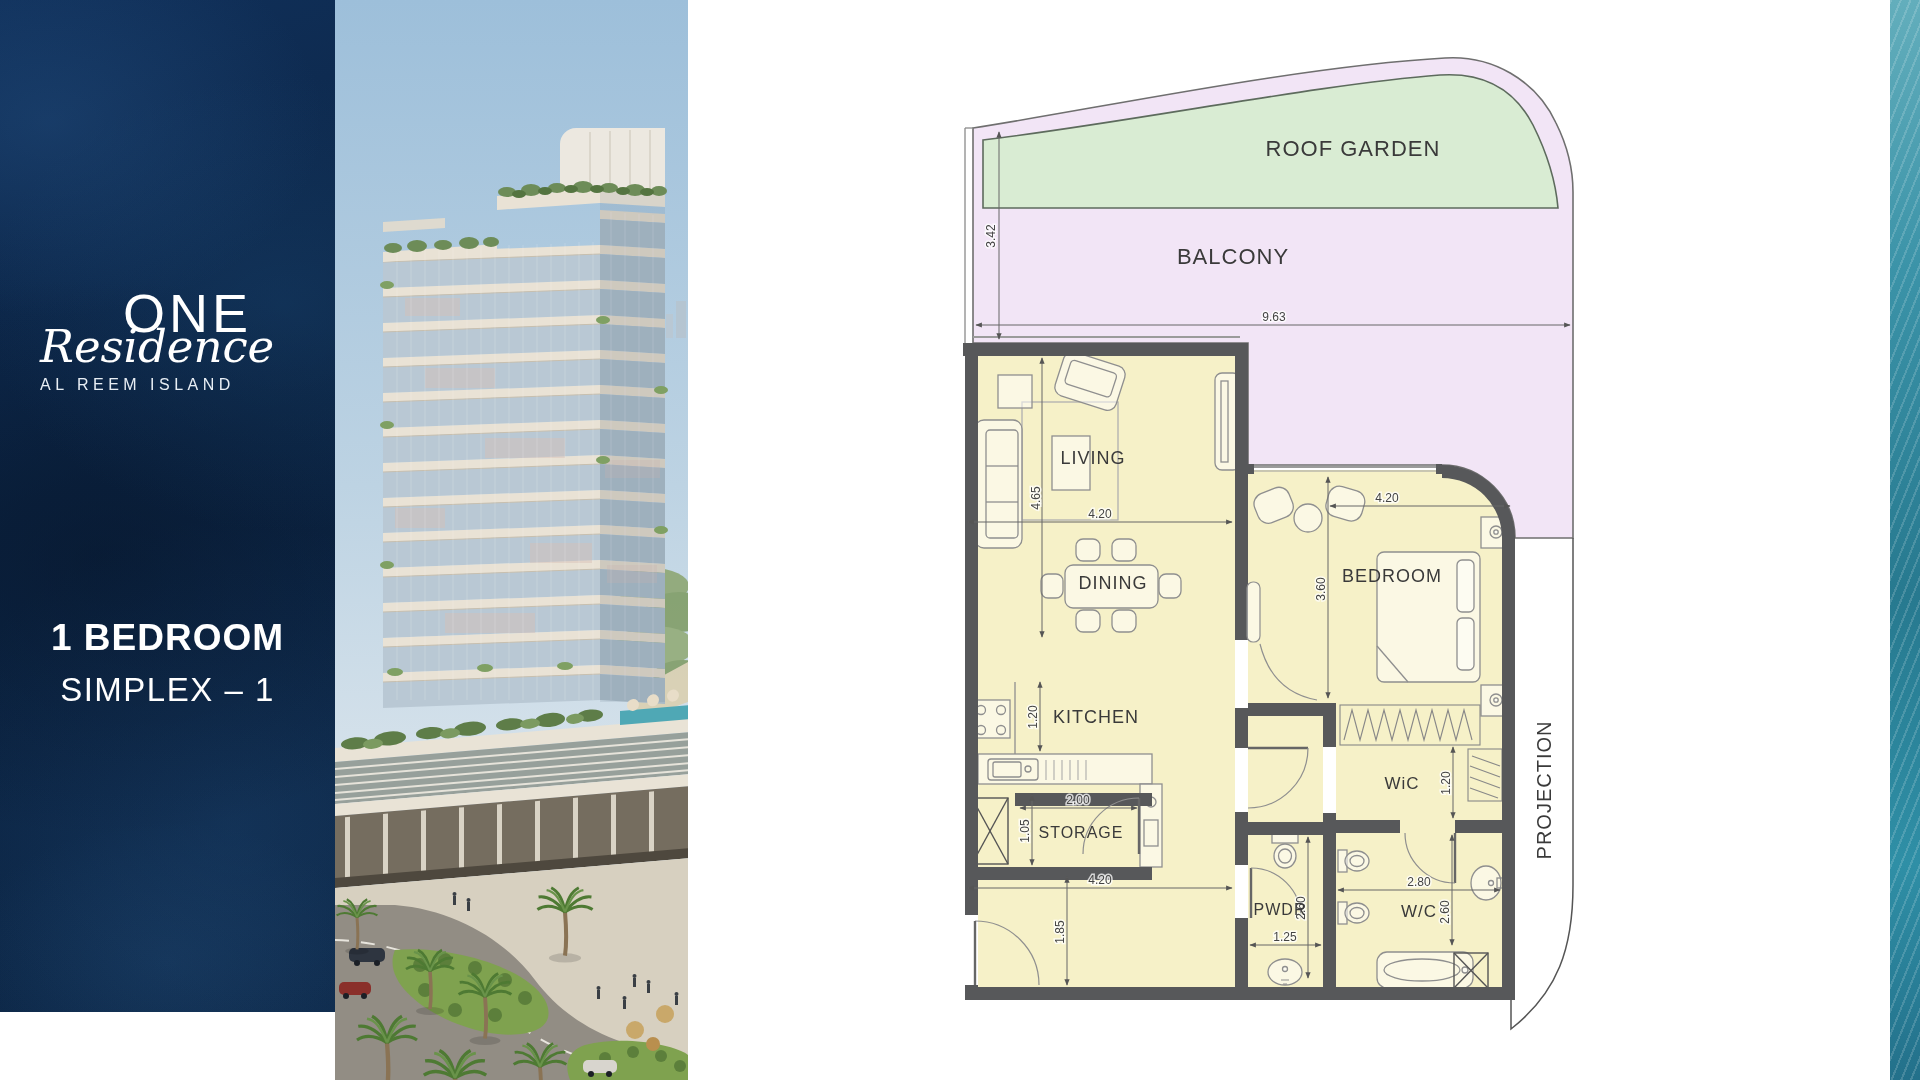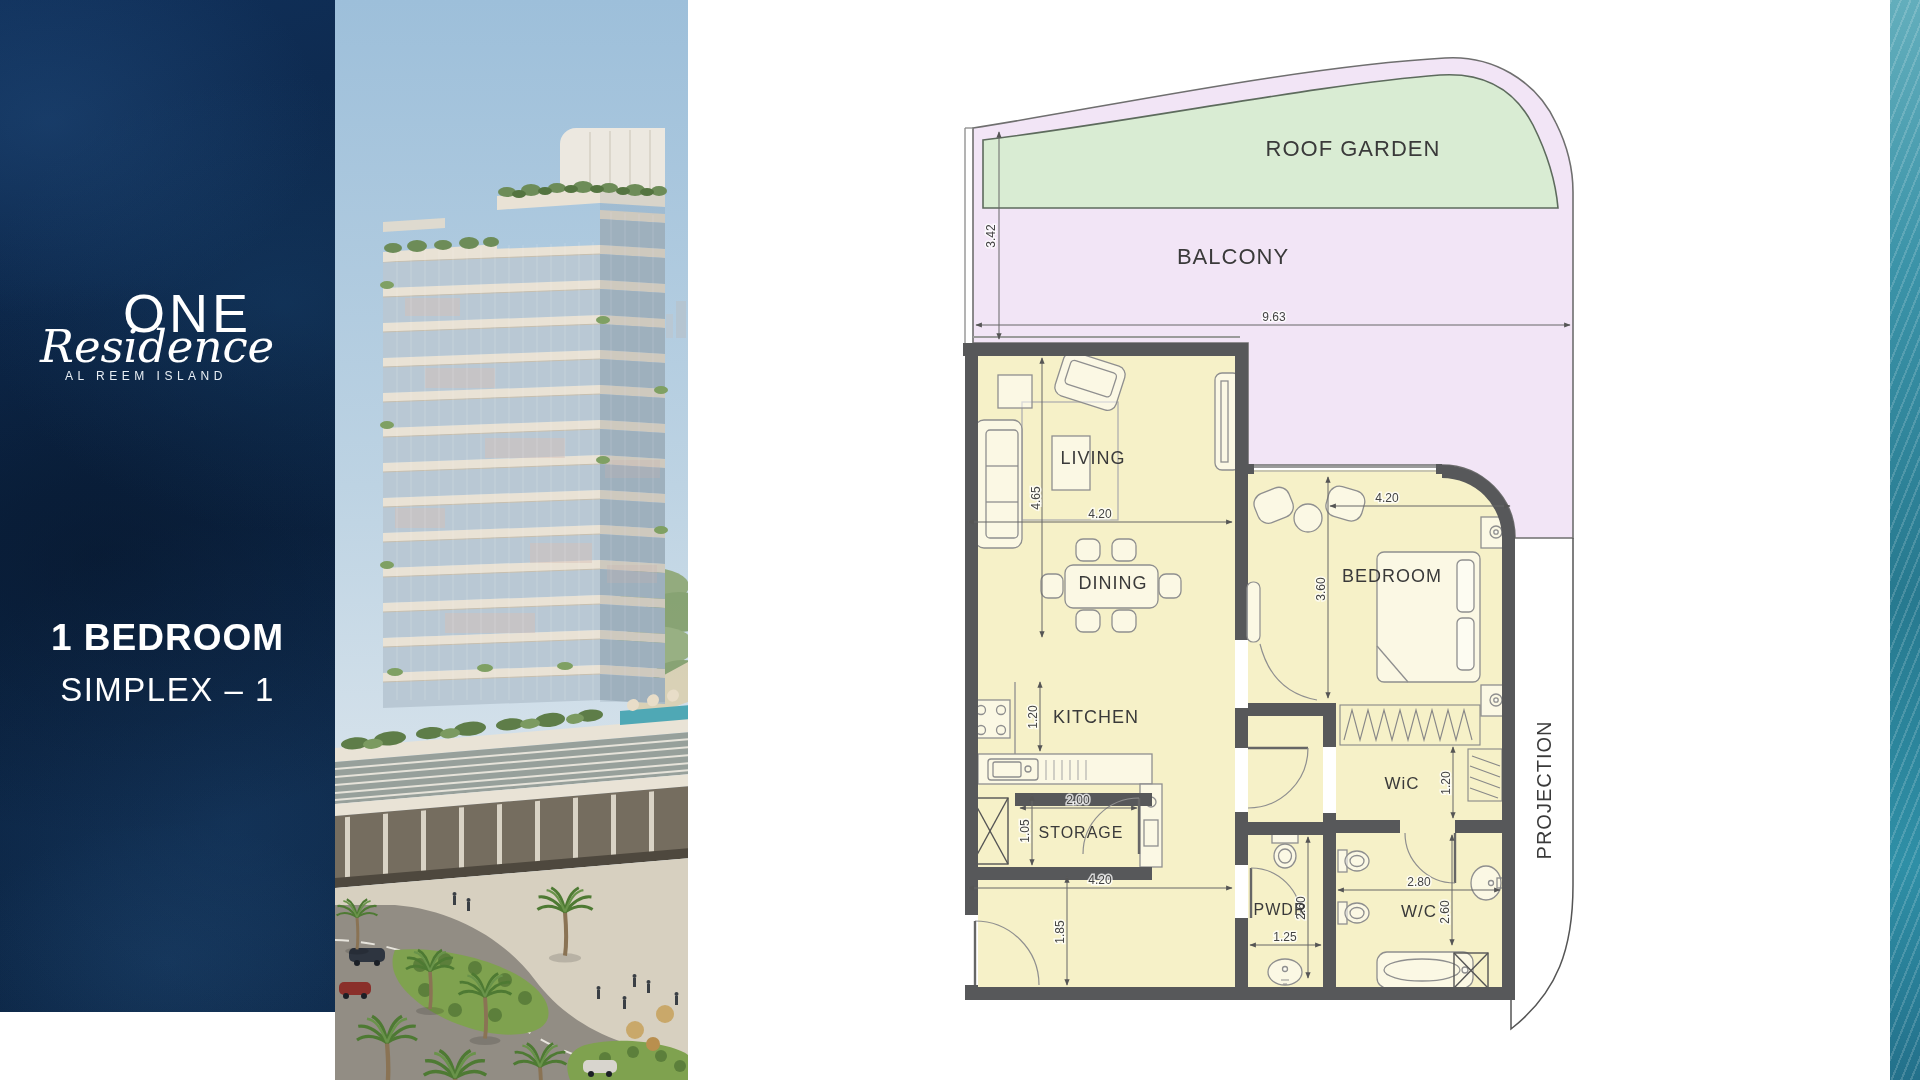--- a/index.html
+++ b/index.html
@@ -13,21 +13,21 @@
       radial-gradient(620px 430px at 30% 55%, rgba(6,20,40,.50), transparent 65%),
       radial-gradient(520px 520px at 70% 82%, rgba(38,85,135,.26), transparent 60%),
       radial-gradient(300px 200px at 50% 95%, rgba(50,100,150,.18), transparent 70%),
       linear-gradient(160deg,#10305a 0%, #0b2342 45%, var(--panel-navy,#0d2848) 100%);
   }
   .logo{position:absolute;left:40px;top:286px;width:212px;color:#fff;}
   .logo-one{font-family:"Liberation Sans",sans-serif;font-size:54px;font-weight:400;
             letter-spacing:4px;text-align:right;line-height:1;}
   .logo-script{font-family:"DejaVu Serif","Liberation Serif",serif;font-style:italic;
             font-size:45px;line-height:1;margin-top:-16px;text-align:right;}
-  .logo-sub{font-size:12px;letter-spacing:4.5px;text-align:center;color:#e8eef4;}
+  .logo-sub{font-size:16px;letter-spacing:4.5px;text-align:left;margin-top:7px;color:#e8eef4;}
   .unit-block{position:absolute;left:0;top:606px;width:335px;text-align:center;color:#fff;}
   .unit-title{font-size:37px;font-weight:bold;letter-spacing:1px;line-height:1.1;margin:12px;}
   .unit-subtitle{font-size:33px;font-weight:400;letter-spacing:1.5px;margin:4px 0 0 0;}
   
   .photo{position:absolute;left:335px;top:0;width:353px;height:1080px;overflow:hidden;}
   
   .plan-area{position:absolute;left:688px;top:0;width:1202px;height:1080px;background:#fff;}
   .plan-svg{position:absolute;left:252px;top:40px;}
   
   .water-strip{position:absolute;right:0;top:0;width:30px;height:1080px;

